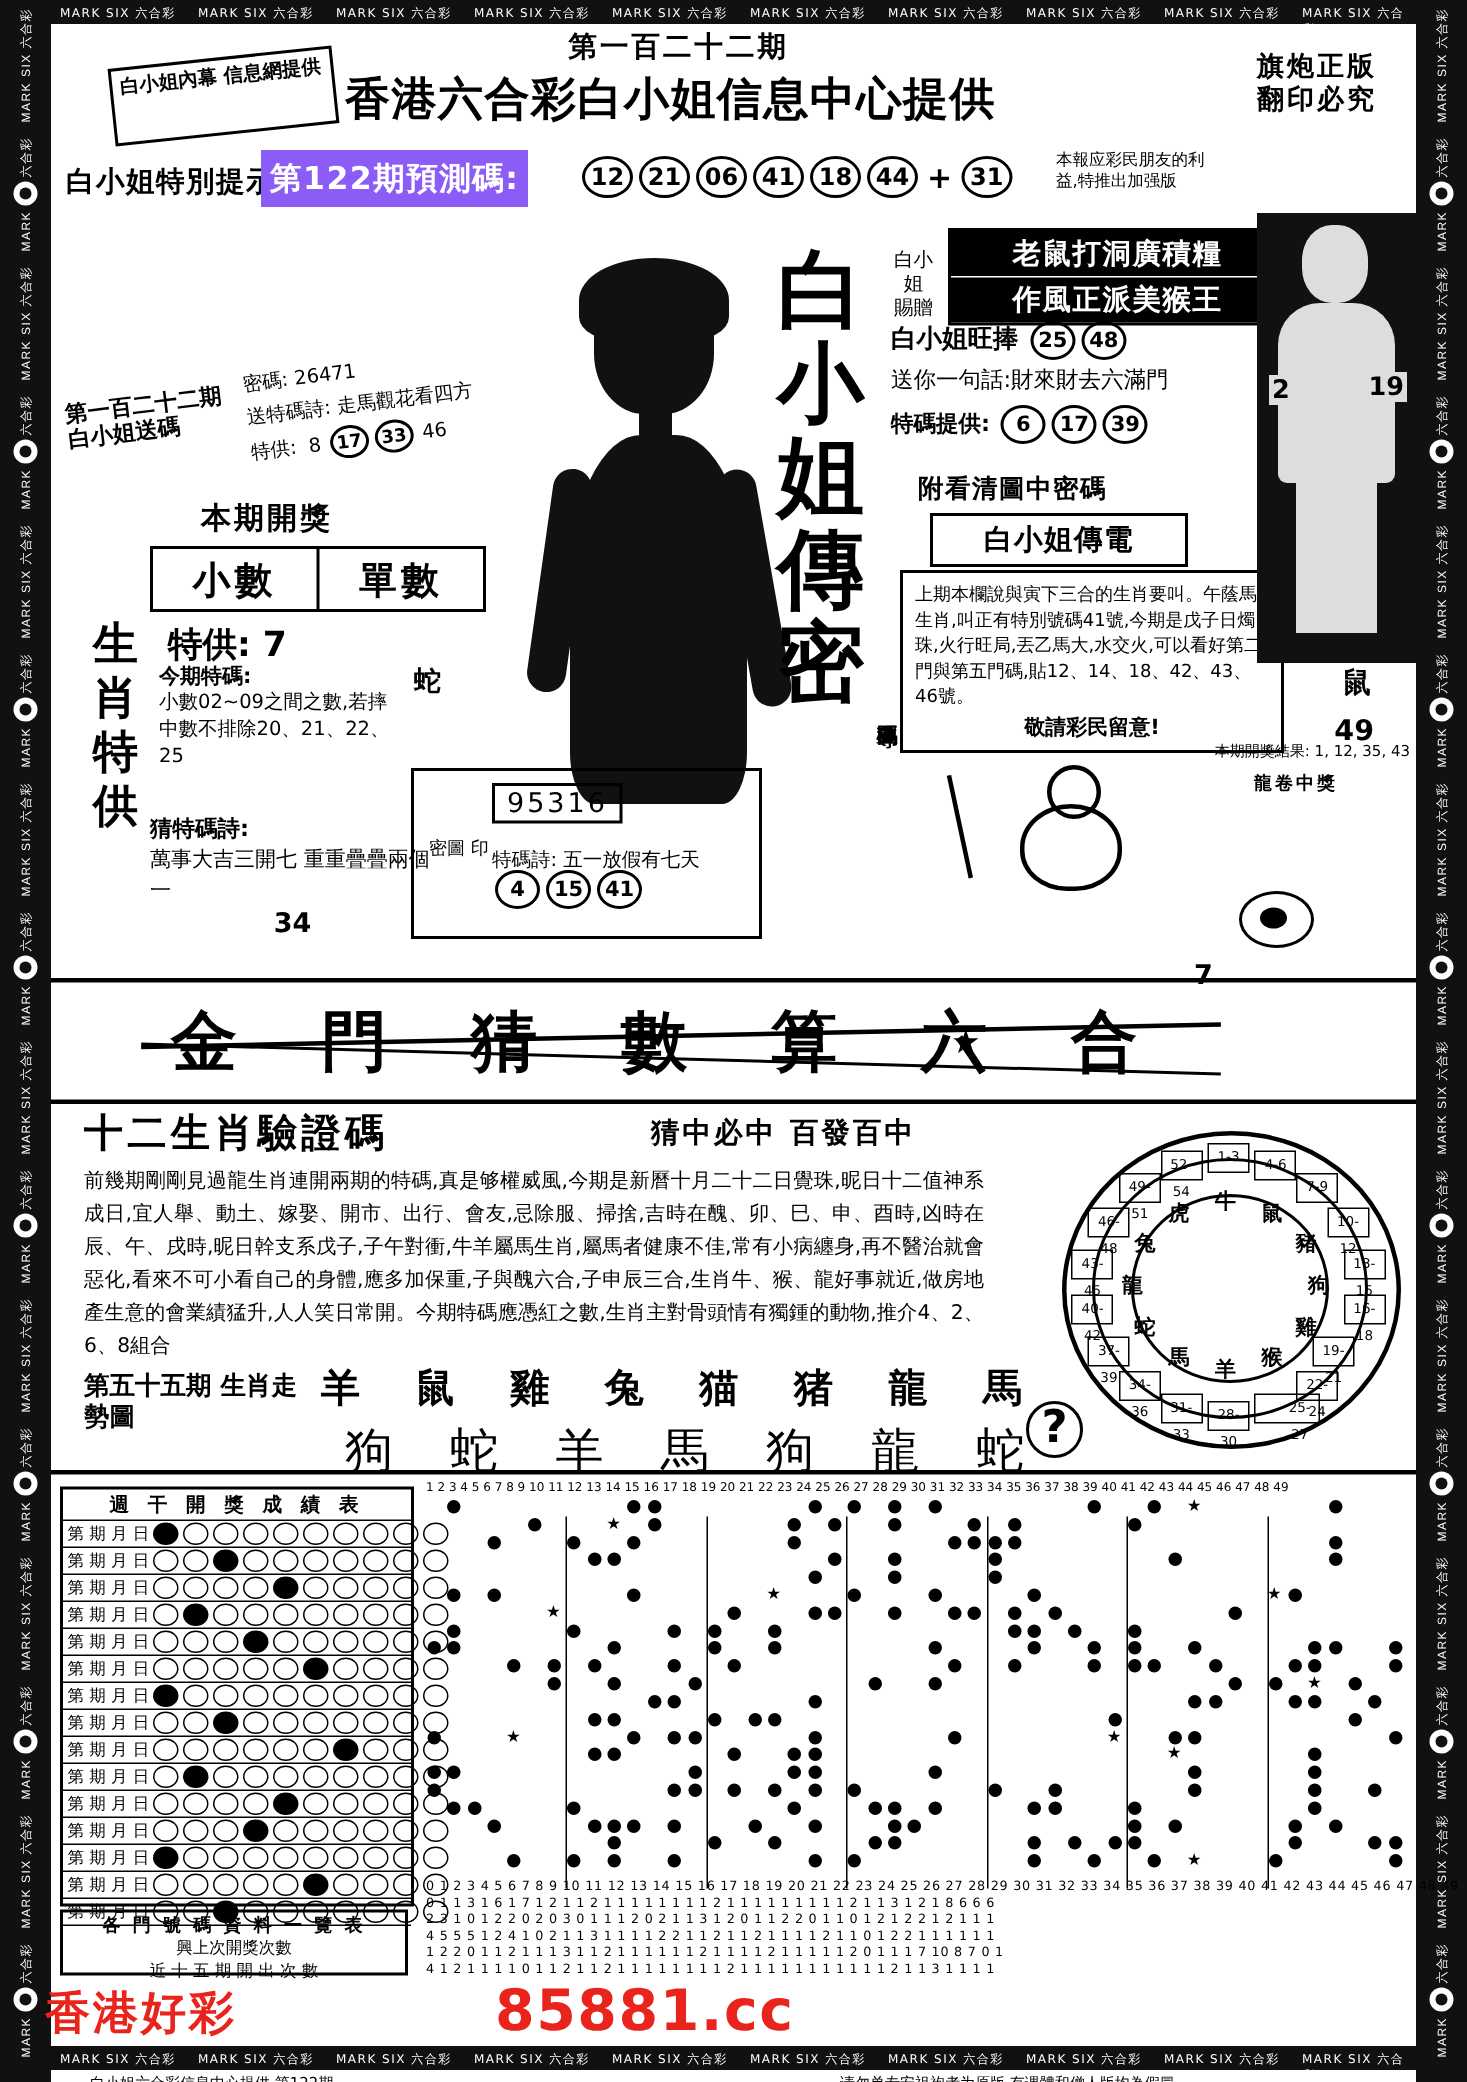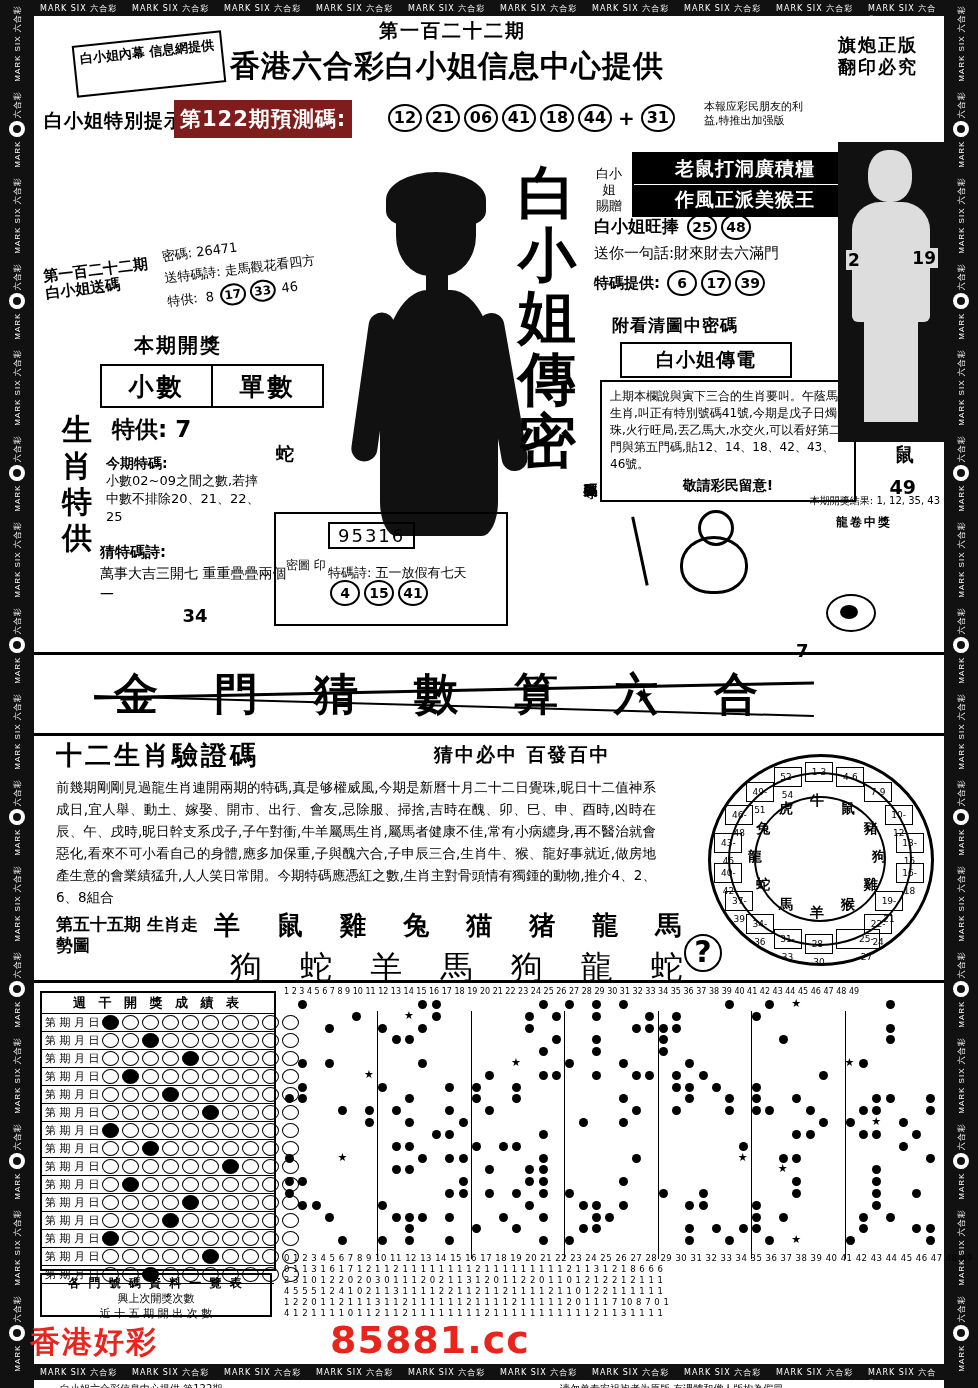--- a/index.html
+++ b/index.html
@@ -38,21 +38,21 @@
   .header{position:absolute;left:34px;top:16px;width:910px;height:90px;}
   .issue{position:absolute;left:345px;top:2px;font-size:19px;font-weight:bold;letter-spacing:2px;font-family:"DejaVu Sans",sans-serif;}
   .maintitle{position:absolute;left:196px;top:30px;font-size:30px;font-weight:bold;letter-spacing:1px;font-family:"DejaVu Sans",sans-serif;white-space:nowrap;}
   .stamp{position:absolute;left:40px;top:22px;width:150px;height:52px;border:2px solid #000;transform:rotate(-6deg);
     font-size:13px;line-height:16px;padding:4px 5px;box-sizing:border-box;font-weight:bold;background:#fff;}
   .topright{position:absolute;right:26px;top:18px;text-align:center;font-size:18px;font-weight:bold;line-height:22px;letter-spacing:2px;}
 
   
   .predbar{position:absolute;left:34px;top:100px;width:910px;height:40px;}
   .predbar .lab{position:absolute;left:10px;top:8px;font-size:19px;font-weight:bold;letter-spacing:1px;}
-  .predbar .box{position:absolute;left:140px;top:0px;background:#7f1d1d;color:#fff;font-size:21px;font-weight:bold;padding:5px 6px;letter-spacing:1px;}
+  .predbar .box{position:absolute;left:140px;top:0px;background:#8b5cf6;color:#fff;font-size:21px;font-weight:bold;padding:5px 6px;letter-spacing:1px;}
   .ball{
     display:inline-block;width:30px;height:24px;border:2px solid #000;border-radius:50%;
     text-align:center;line-height:24px;font-size:16px;font-weight:bold;margin:0 2px;vertical-align:middle;
     font-family:"DejaVu Sans",sans-serif;
   }
   .predbar .balls{position:absolute;left:352px;top:4px;white-space:nowrap;}
   .plus{font-size:20px;font-weight:bold;margin:0 4px;vertical-align:middle;}
   .predbar .note{position:absolute;right:128px;top:0px;font-size:11px;line-height:14px;text-align:left;width:112px;}
 
   
@@ -66,21 +66,21 @@
   .tilted .l3{position:absolute;left:120px;top:44px;font-size:13px;}
 
   .benqi{position:absolute;left:100px;top:190px;font-size:20px;font-weight:bold;letter-spacing:2px;}
   .twobox{position:absolute;left:66px;top:222px;width:220px;height:40px;border:2px solid #000;display:flex;}
   .twobox div{flex:1;display:flex;align-items:center;justify-content:center;font-size:25px;font-weight:bold;letter-spacing:3px;}
   .twobox div:first-child{border-right:2px solid #000;}
 
   .vertbig{position:absolute;left:22px;top:270px;width:42px;font-size:30px;font-weight:bold;line-height:36px;text-align:center;}
   .tegong7{position:absolute;left:78px;top:272px;font-size:23px;font-weight:bold;}
   .snake{position:absolute;left:242px;top:300px;font-size:18px;font-weight:bold;}
-  .poembox{position:absolute;left:72px;top:300px;width:160px;font-size:13px;line-height:18px;margin-top:12px;}
+  .poembox{position:absolute;left:72px;top:300px;width:160px;font-size:13px;line-height:18px;}
   .poembox .h{font-weight:bold;font-size:14px;}
   .guess{position:absolute;left:66px;top:400px;width:190px;font-size:14px;line-height:21px;}
   .guess .h{font-weight:bold;font-size:15px;}
   .guess .num{text-align:center;font-size:18px;font-weight:bold;}
 
   
   .lady{position:absolute;left:300px;top:30px;width:210px;height:360px;}
   .lady .head{position:absolute;left:62px;top:8px;width:80px;height:96px;border-radius:46% 46% 42% 42%;background:#111;}
   .lady .hair{position:absolute;left:52px;top:0px;width:100px;height:56px;border-radius:50% 50% 30% 30%;background:#111;}
   .lady .neck{position:absolute;left:92px;top:96px;width:22px;height:26px;background:#111;}

